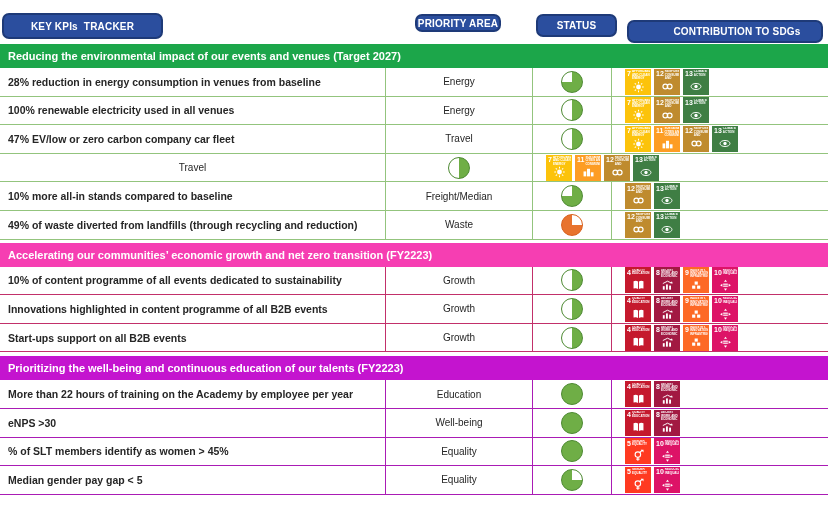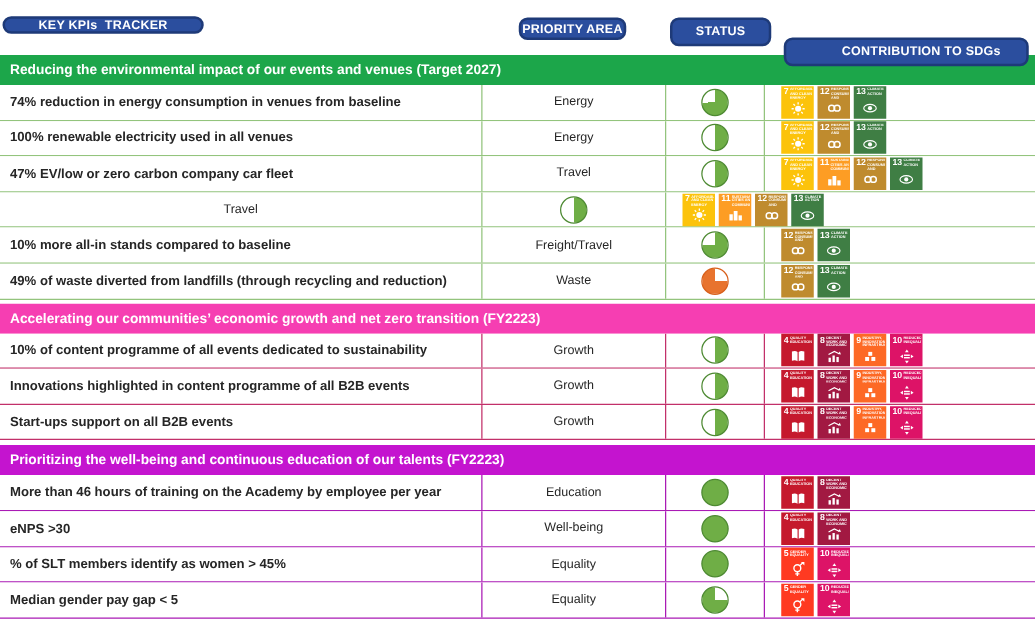--- a/index.html
+++ b/index.html
@@ -1,27 +1,27 @@
 <!DOCTYPE html>
 <html><head>
 <meta charset="utf-8">
 <style>
   html,body{margin:0;padding:0;background:#fff;}
   #canvas{position:relative;width:828px;height:513px;background:#fff;overflow:hidden;
           font-family:"Liberation Sans",sans-serif;}
   
   #top-header{position:relative;height:44px;}
-  .hdr-btn{position:absolute;top:13px;height:14px;background:#2B4E9E;border:2px solid #1E3A78;
+  .hdr-btn{position:absolute;top:13px;height:26px;background:#2B4E9E;border:2px solid #1E3A78;
            border-radius:7px;color:#fff;font-weight:bold;font-size:10px;letter-spacing:.2px;
            display:flex;align-items:center;justify-content:center;white-space:pre;
            font-family:"Liberation Sans",sans-serif;box-sizing:border-box;padding:0;}
   #btn-kpi{left:2px;width:161px;}
   #btn-priority{left:415px;width:86px;height:18px;top:14px;}
   #btn-status{left:536px;width:81px;height:23px;top:14px;}
-  #btn-sdg{left:627px;width:196px;height:23px;top:30px;padding-left:24px;}
+  #btn-sdg{left:627px;width:196px;height:23px;top:20px;padding-left:24px;}
   
   .section-bar{height:24px;display:flex;align-items:center;color:#fff;font-weight:bold;
                font-size:11px;padding-left:8px;box-sizing:border-box;}
   
   .row{display:grid;grid-template-columns:386px 147px 79px 216px;height:28.6px;
        border-bottom:1px solid var(--bc);box-sizing:border-box;background:#fff;}
   .row>div{display:flex;align-items:center;box-sizing:border-box;}
   .cell-kpi{border-right:1px solid var(--bc);padding-left:8px;font-weight:bold;
             font-size:10.5px;color:#262626;}
   .cell-area{border-right:1px solid var(--bc);justify-content:center;font-size:10px;color:#262626;}
@@ -53,21 +53,21 @@
     <button class="hdr-btn" id="btn-kpi">KEY KPIs  TRACKER</button>
     <button class="hdr-btn" id="btn-priority">PRIORITY AREA</button>
     <button class="hdr-btn" id="btn-status">STATUS</button>
     <button class="hdr-btn" id="btn-sdg">CONTRIBUTION TO SDGs</button>
   </div>
   <div id="table-root">
       <div class="section-bar" style="background: rgb(28, 166, 74);">
         <span>Reducing the environmental impact of our events and venues (Target 2027)</span>
       </div>
       <div class="row" style="--bc: #93C47D;">
-        <div class="cell-kpi">74% reduction in energy consumption in venues from baseline</div>
+        <div class="cell-kpi">28% reduction in energy consumption in venues from baseline</div>
         <div class="cell-area">Energy</div>
         <div class="cell-status">
           <div class="pie green p75L" title="75%" style="--c: #6FAE46; border-color: rgb(78, 138, 51);"></div>
         </div>
         <div class="cell-sdg">
           <div class="sdg-tile" style="background: rgb(252, 195, 11);">
             <div class="sdg-head">
               <span class="sdg-num">7</span>
               <span class="sdg-title">AFFORDABLE AND CLEAN ENERGY</span>
             </div>
@@ -295,21 +295,21 @@
               <svg width="16" height="13" viewBox="0 0 24 24">
                 <ellipse cx="12" cy="12" rx="9.2" ry="5.6" stroke="#fff" stroke-width="1.7" fill="none"></ellipse>
                 <circle cx="12" cy="12" r="3.1" fill="#fff"></circle>
               </svg>
             </div>
           </div>
         </div>
       </div>
       <div class="row" style="--bc: #93C47D;">
         <div class="cell-kpi">10% more all-in stands compared to baseline</div>
-        <div class="cell-area">Freight/Travel</div>
+        <div class="cell-area">Freight/Median</div>
         <div class="cell-status">
           <div class="pie green p75L" title="75%" style="--c: #6FAE46; border-color: rgb(78, 138, 51);"></div>
         </div>
         <div class="cell-sdg">
           <div class="sdg-tile" style="background: rgb(191, 139, 46);">
             <div class="sdg-head">
               <span class="sdg-num">12</span>
               <span class="sdg-title">RESPONSIBLE CONSUMPTION AND PRODUCTION</span>
             </div>
             <div class="sdg-glyph">
@@ -563,21 +563,21 @@
               </svg>
             </div>
           </div>
         </div>
       </div>
       <div class="gap" style="height: 4px;"></div>
       <div class="section-bar" style="background: rgb(196, 20, 207);">
         <span>Prioritizing the well-being and continuous education of our talents (FY2223)</span>
       </div>
       <div class="row" style="--bc: #AA1BB5;">
-        <div class="cell-kpi">More than 46 hours of training on the Academy by employee per year</div>
+        <div class="cell-kpi">More than 22 hours of training on the Academy by employee per year</div>
         <div class="cell-area">Education</div>
         <div class="cell-status">
           <div class="pie green p100" title="100%" style="--c: #6FAE46; border-color: rgb(78, 138, 51);"></div>
         </div>
         <div class="cell-sdg">
           <div class="sdg-tile" style="background: rgb(197, 25, 45);">
             <div class="sdg-head">
               <span class="sdg-num">4</span>
               <span class="sdg-title">QUALITY EDUCATION</span>
             </div>

